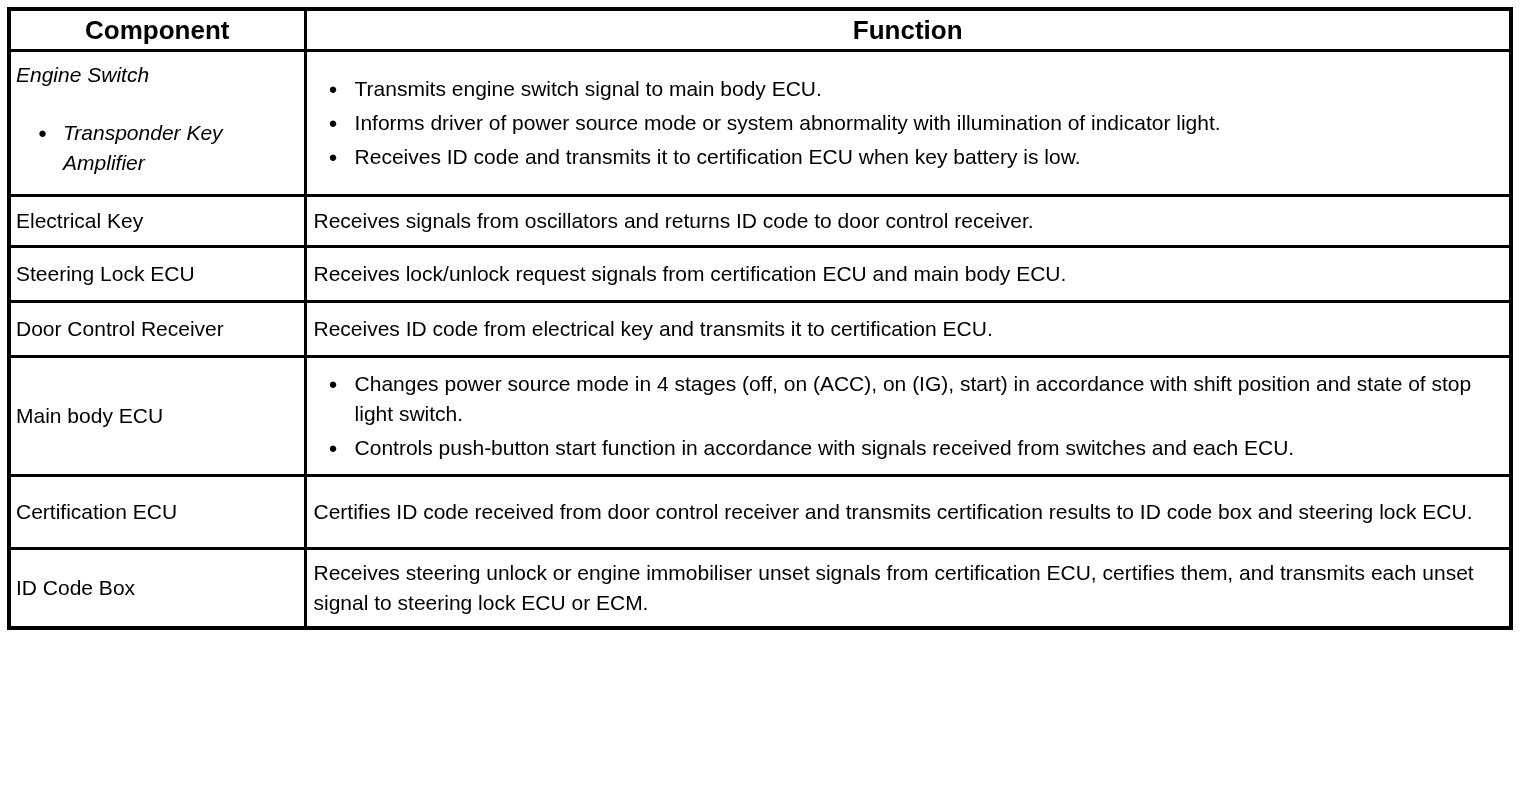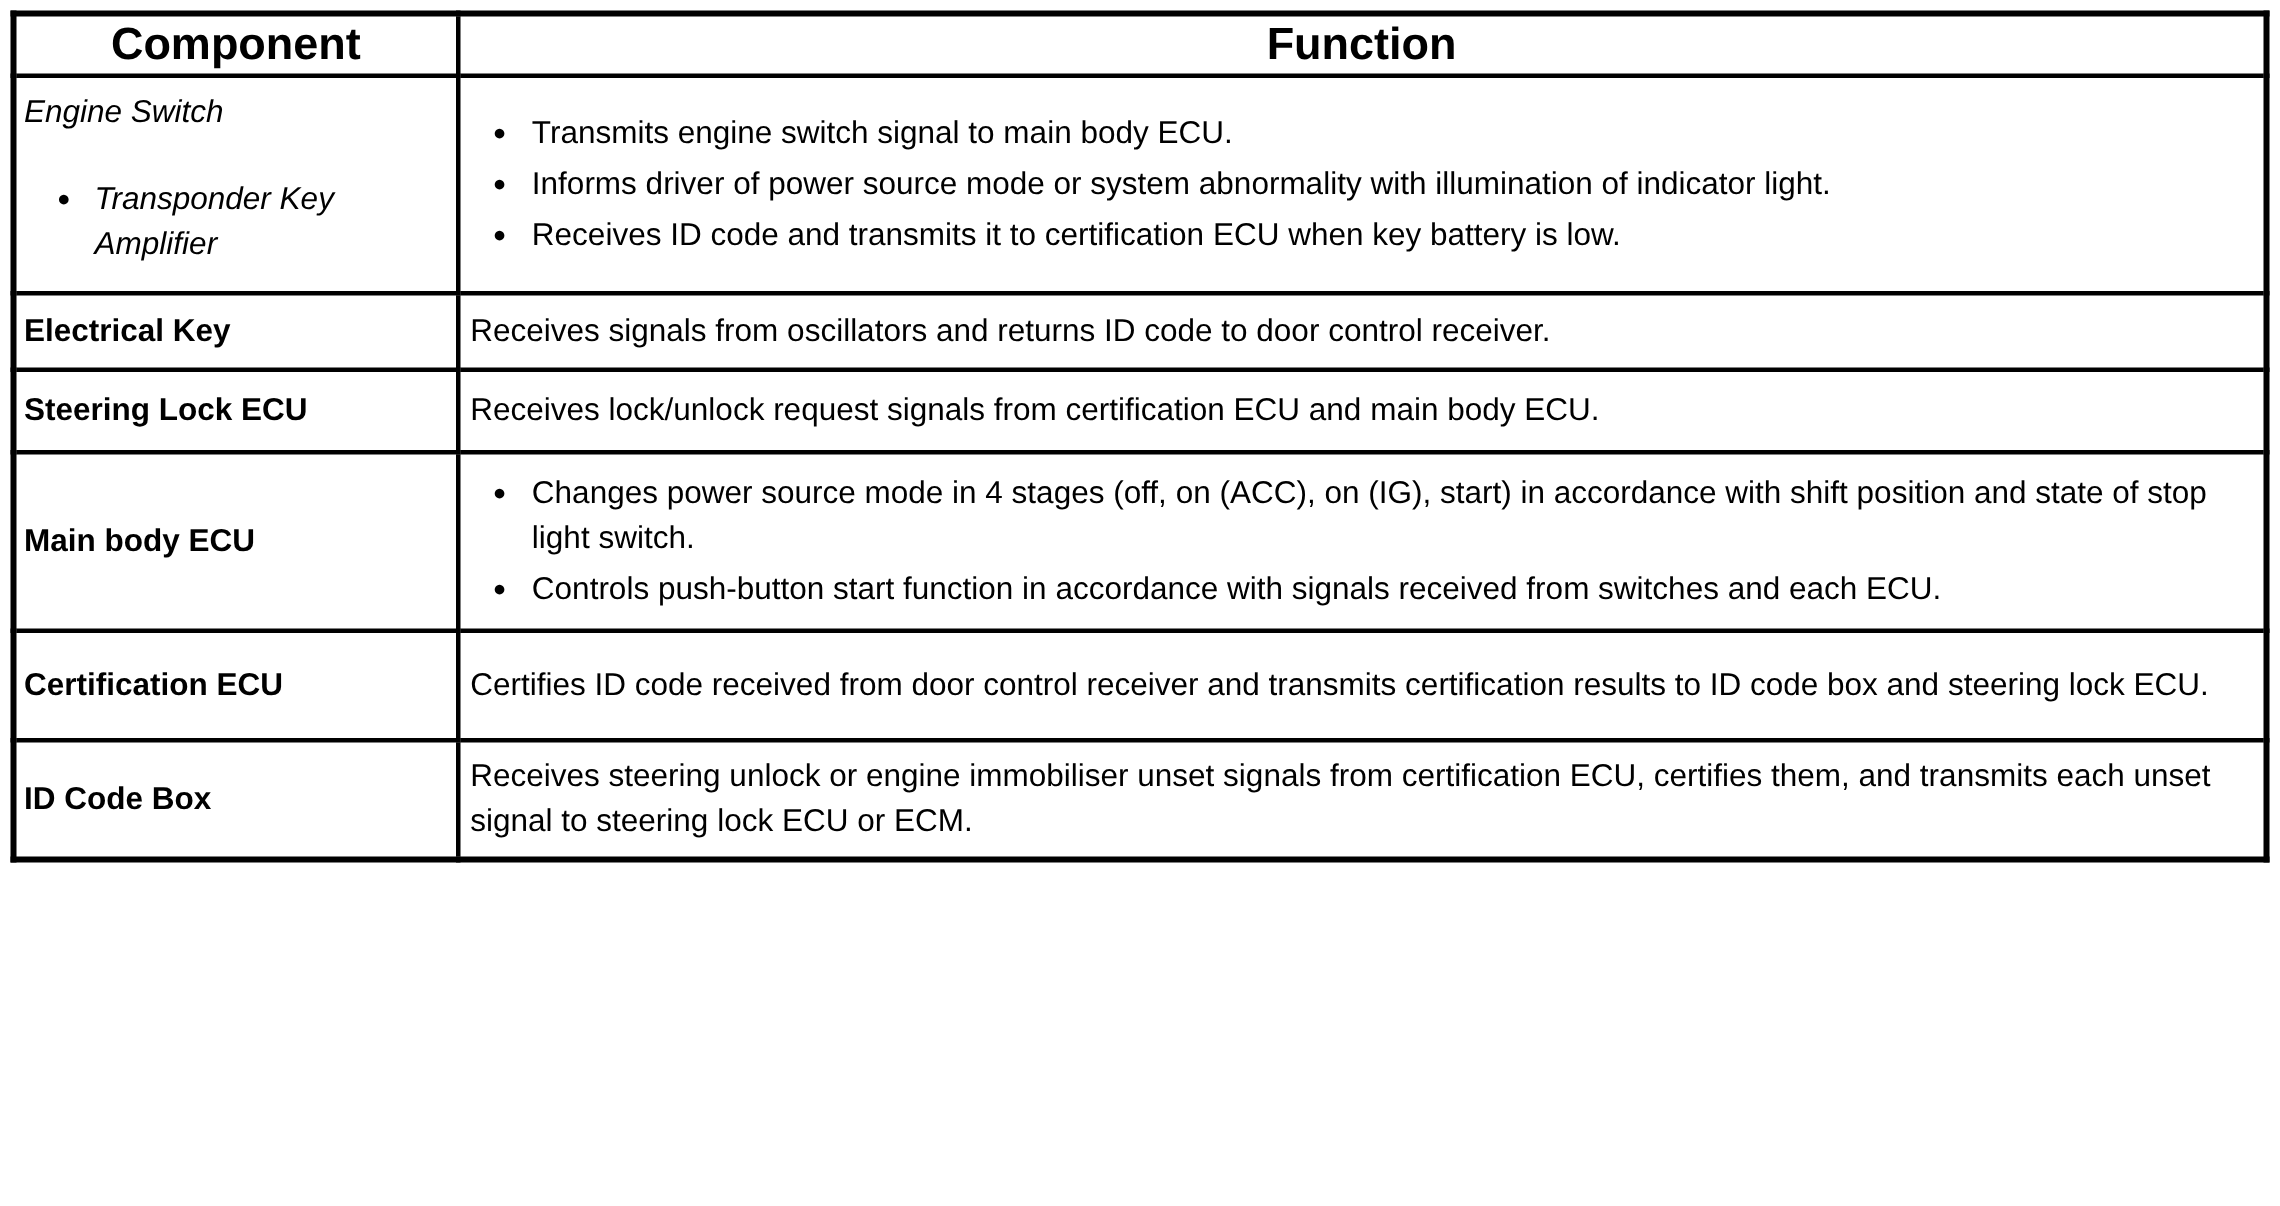--- a/index.html
+++ b/index.html
@@ -24,33 +24,33 @@
     table-layout: fixed;
     border: 4px solid #000000;
   }
   col.c-comp { width: 296px; }
   th, td {
     border: 3px solid #000000;
     padding: 0;
     color: #000000;
   }
   th {
-    font-size: 30px;
+    font-size: 26px;
     font-weight: bold;
     text-align: center;
     height: 34px;
     padding: 2px 4px;
   }
   td.comp {
     padding: 4px 6px 4px 5px;
     font-size: 21px;
     line-height: 30px;
   }
   td.comp.top { vertical-align: top; padding-top: 8px; font-style: italic; }
-  td.comp.mid { vertical-align: middle; font-weight: bold; }
+  td.comp.mid { vertical-align: middle; }
   td.fn {
     font-size: 21px;
     line-height: 30px;
     vertical-align: middle;
     padding: 6px 10px 6px 0;
   }
   .comp-title { white-space: nowrap; }
   .sub-bullet {
     display: flex;
     gap: 16px;
@@ -136,20 +136,28 @@
 
       <tr class="r3">
         <td class="comp mid">
           <div class="comp-title">Steering Lock ECU</div>
         </td>
         <td class="fn">
           <div class="fn-text">Receives lock/unlock request signals from certification ECU and main body ECU.</div>
         </td>
       </tr>
 
+      <tr class="r4">
+        <td class="comp mid">
+          <div class="comp-title">Door Control Receiver</div>
+        </td>
+        <td class="fn">
+          <div class="fn-text">Receives ID code from electrical key and transmits it to certification ECU.</div>
+        </td>
+      </tr>
 
       <tr class="r5">
         <td class="comp mid">
           <div class="comp-title">Main body ECU</div>
         </td>
         <td class="fn">
           <div class="fn-bullet">
             <span class="bullet">●</span>
             <span>Changes power source mode in 4 stages (off, on (ACC), on (IG), start) in accordance with shift position and state of stop light switch.</span>
           </div>

